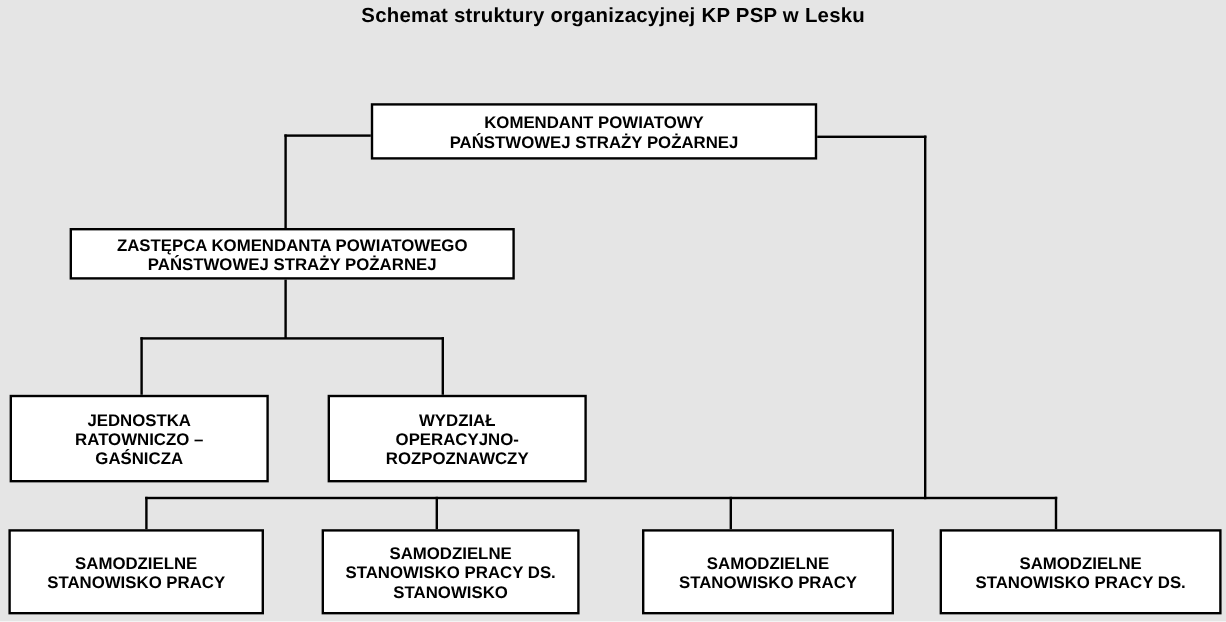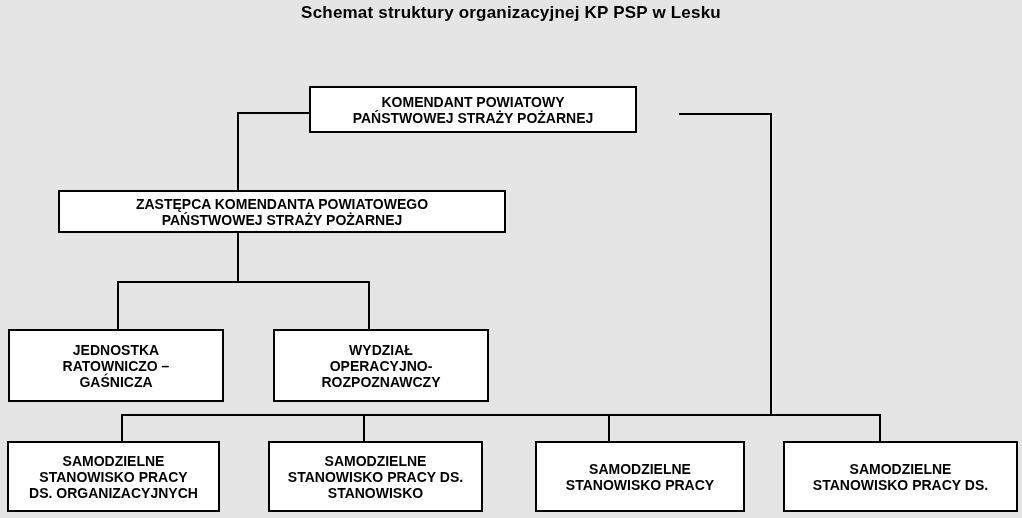--- a/index.html
+++ b/index.html
@@ -40,22 +40,22 @@
     font-weight: bold;
     line-height: 16px;
     color: #000000;
   }
   .node span { display: block; white-space: nowrap; }
   .conn {
     position: absolute;
     background: #000000;
   }
   
-  #node-komendant   { left: 309px; top:  86px; width: 328px; height: 47px; }
-  #node-zastepca    { left:  58px; top: 190px; width: 448px; height: 43px; }
+  #node-komendant   { left: 309px; top:  86px; width: 372px; height: 47px; }
+  #node-zastepca    { left:  58px; top: 190px; width: 371px; height: 43px; }
   #node-jrg         { left:   8px; top: 329px; width: 216px; height: 73px; }
   #node-wydzial     { left: 273px; top: 329px; width: 216px; height: 73px; }
   #node-organizacyjne      { left:   7px; top: 441px; width: 213px; height: 71px; }
   #node-kadrowe            { left: 268px; top: 441px; width: 215px; height: 71px; }
   #node-finansowe          { left: 535px; top: 441px; width: 210px; height: 71px; }
   #node-kwatermistrzowskie { left: 783px; top: 441px; width: 235px; height: 71px; }
   
   #conn-left-h   { left: 237px; top: 112px; width:  74px; height: 2px; }
   #conn-left-v   { left: 237px; top: 112px; width:   2px; height: 78px; }
   #conn-right-h  { left: 679px; top: 113px; width:  93px; height: 2px; }
@@ -109,21 +109,20 @@
 
   <div class="node" id="node-jrg">
     <span>JEDNOSTKA</span>
     <span>RATOWNICZO –</span>
     <span>GAŚNICZA</span>
   </div>
 
   <div class="node" id="node-organizacyjne">
     <span>SAMODZIELNE</span>
     <span>STANOWISKO PRACY</span>
-    <span>DS. ORGANIZACYJNYCH</span>
   </div>
 
   <div class="node" id="node-kadrowe">
     <span>SAMODZIELNE</span>
     <span>STANOWISKO PRACY DS.</span>
     <span>STANOWISKO</span>
   </div>
 
   <div class="node" id="node-finansowe">
     <span>SAMODZIELNE</span>

